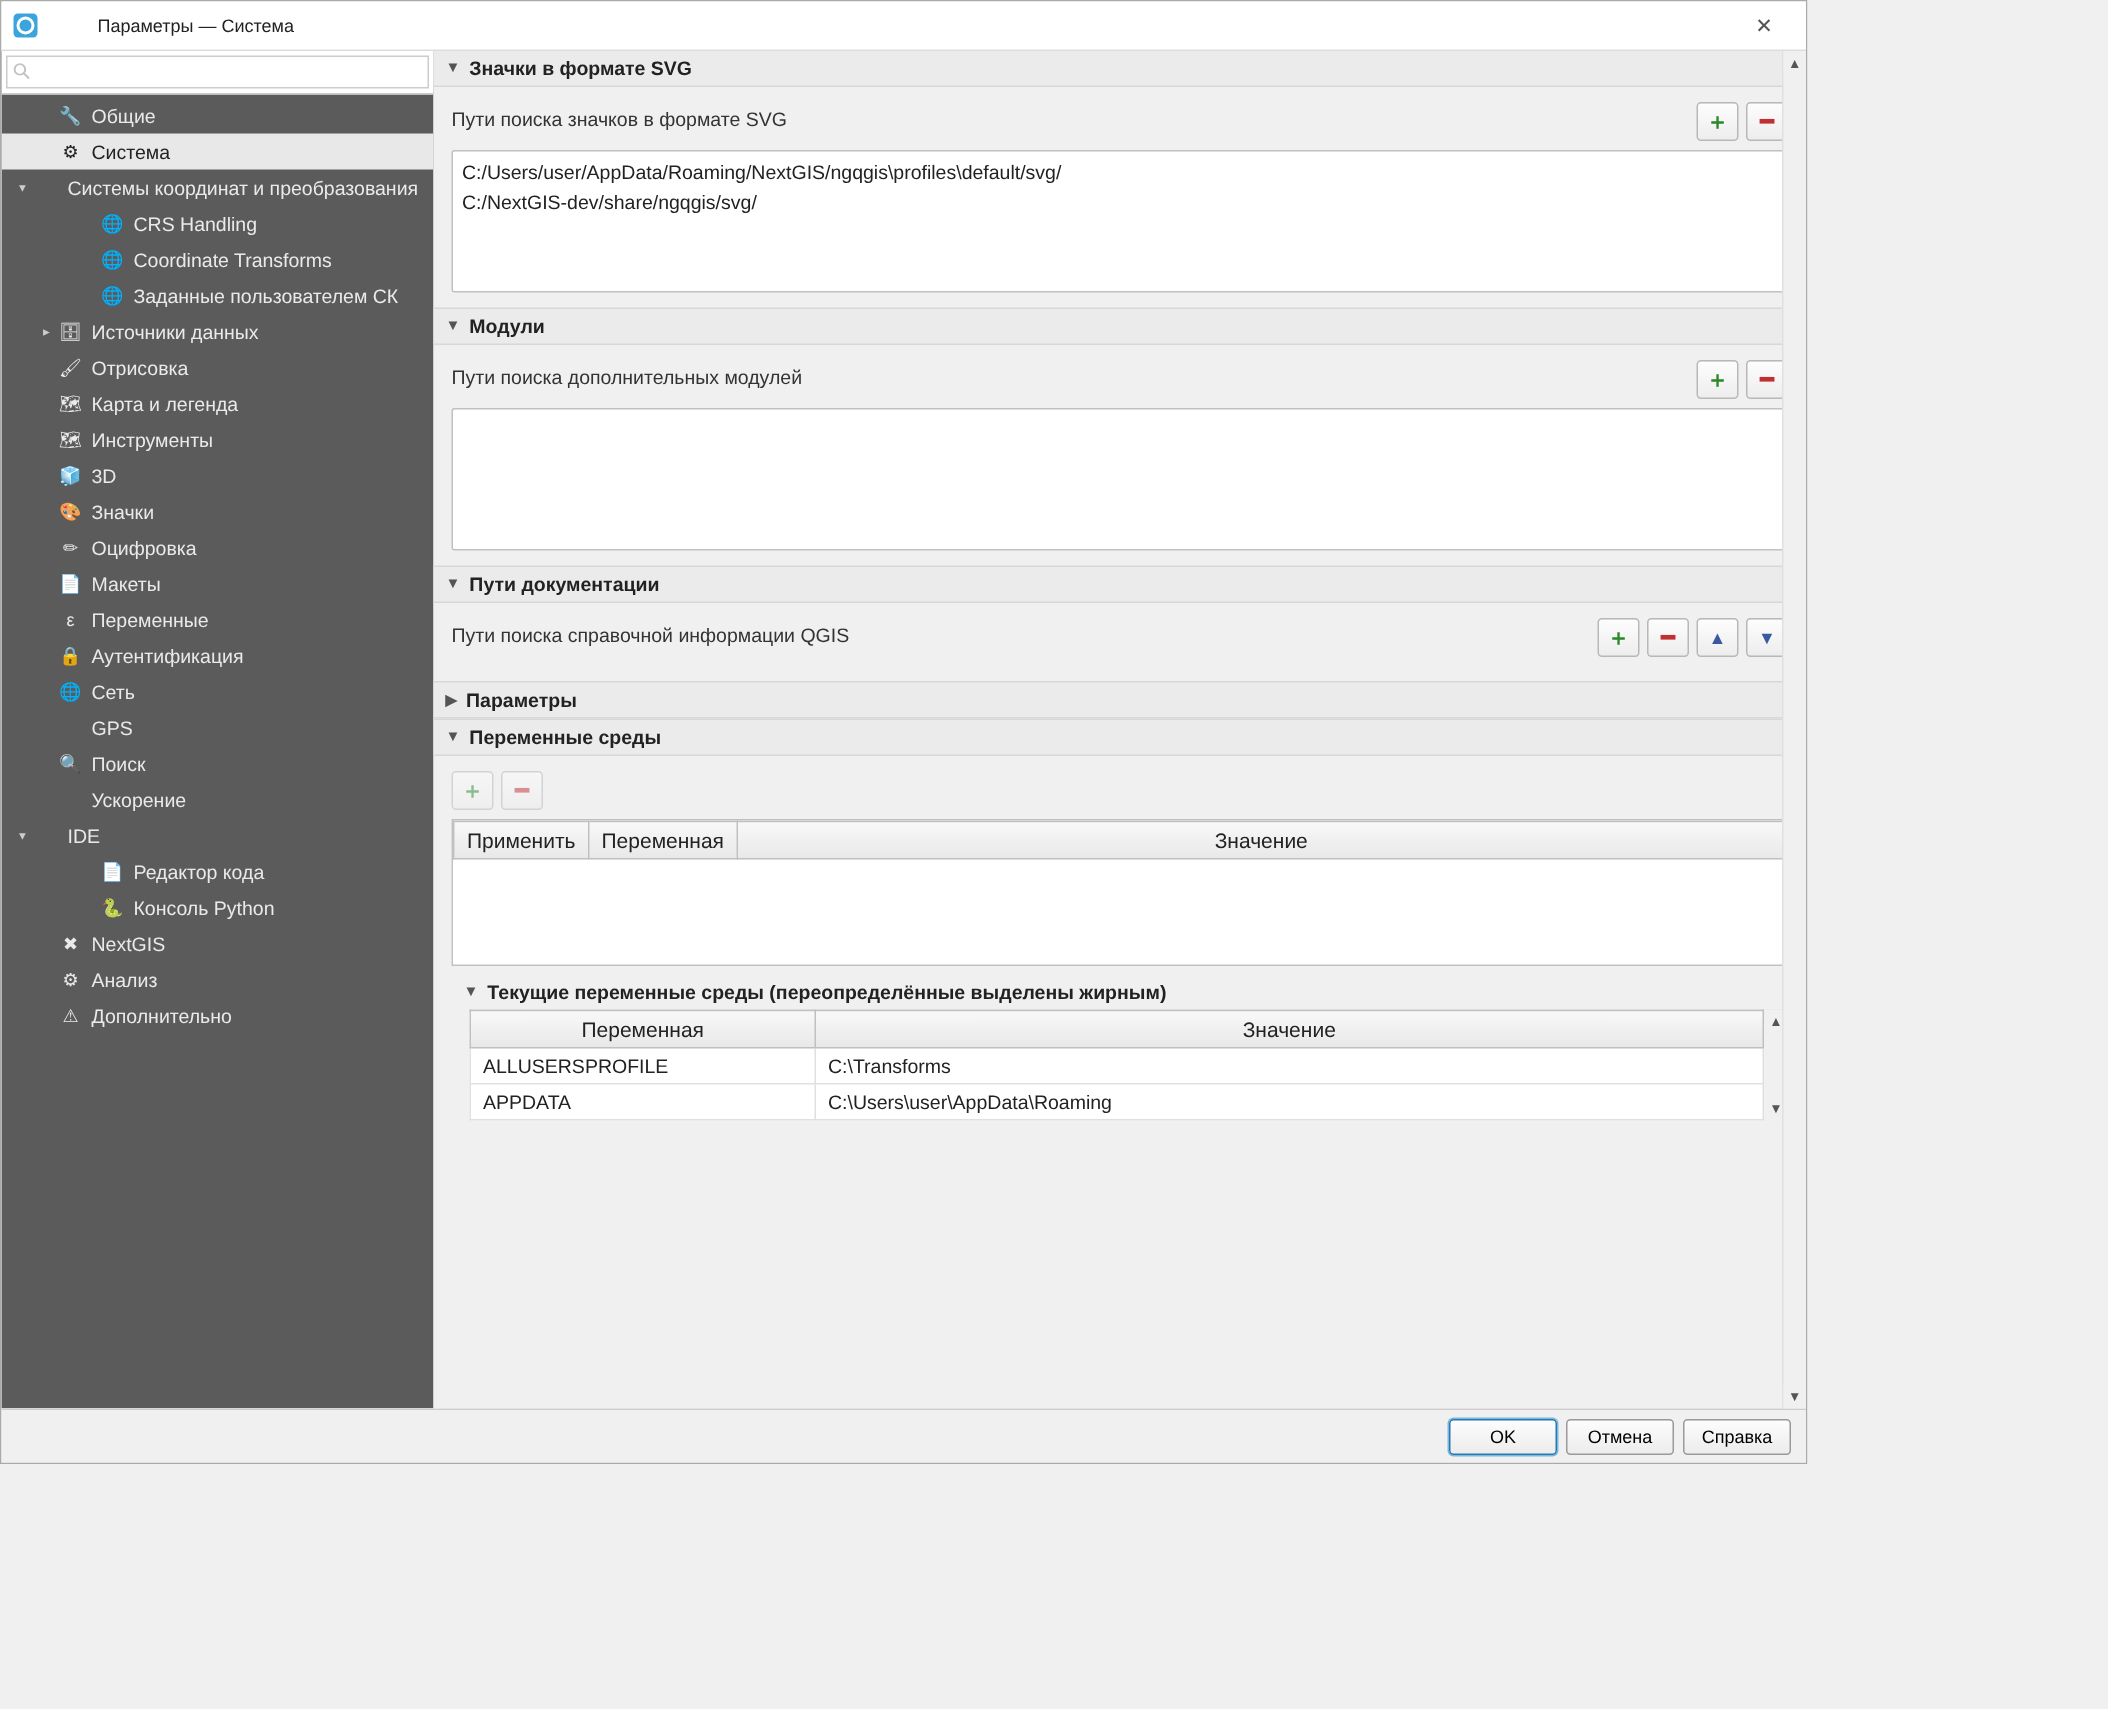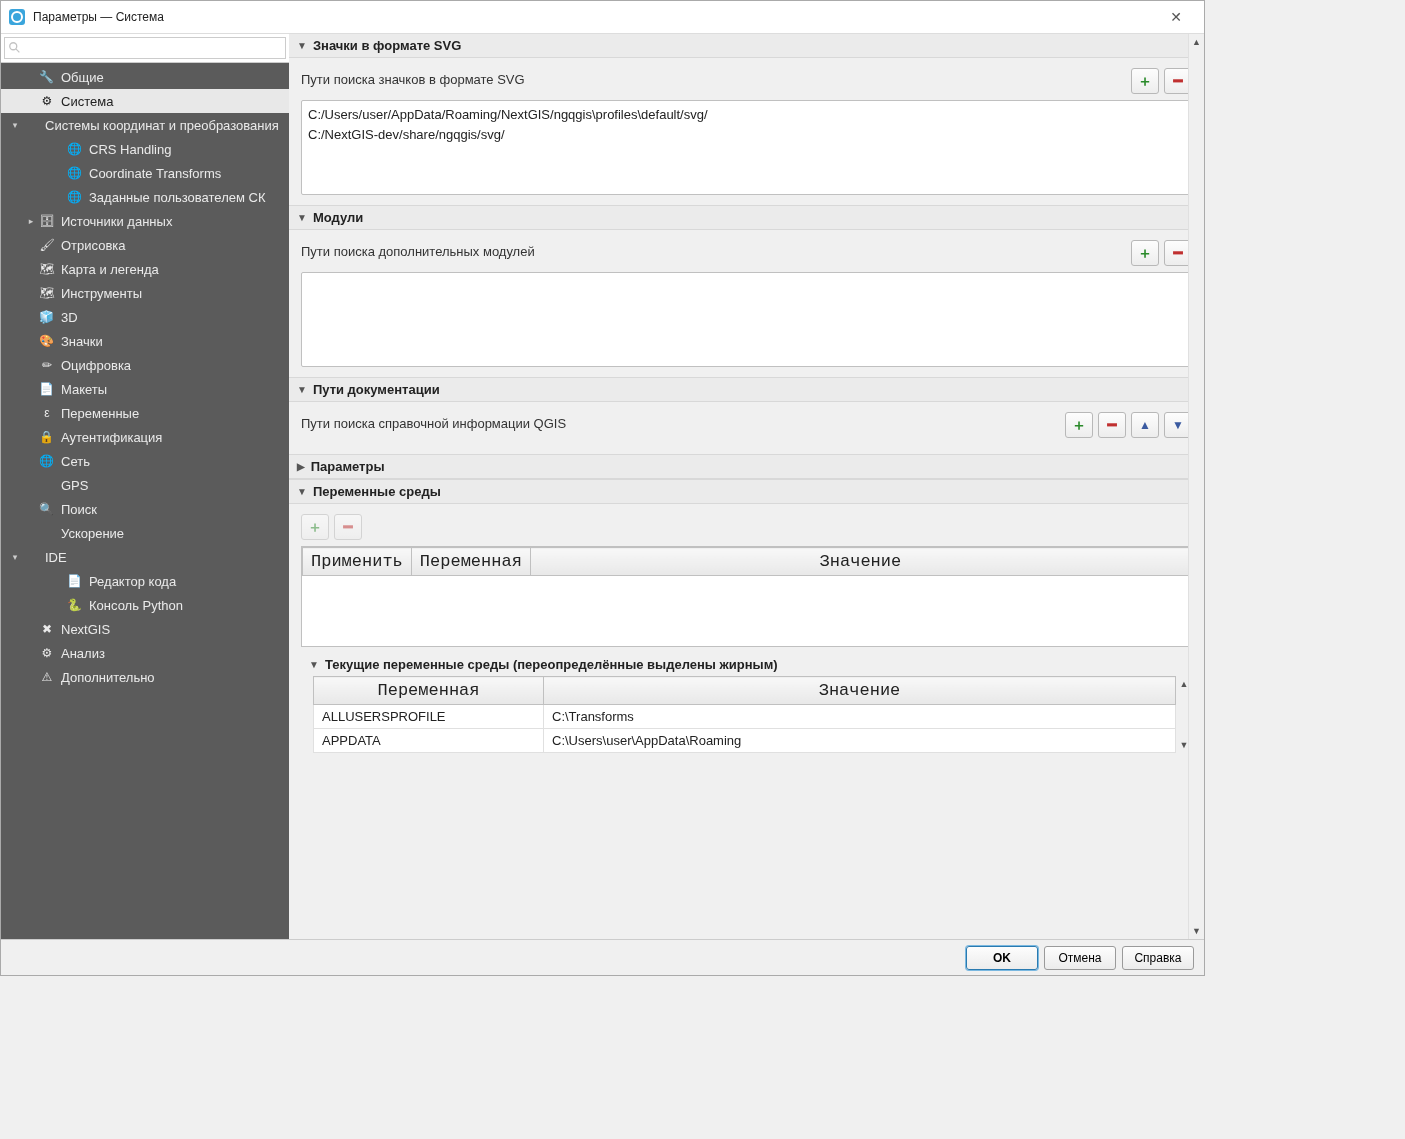--- a/index.html
+++ b/index.html
@@ -20,20 +20,21 @@
   display: flex;
   flex-direction: column;
 }
 .titlebar {
   height: 30px;
   background: #fff;
   display: flex;
   align-items: center;
   padding: 16px 8px;
   border-bottom: 1px solid #ddd;
+  gap: 32px;
 }
 .titlebar .app-icon {
   width: 16px;
   height: 16px;
   background: #3aa5dc;
   border-radius: 3px;
   margin-right: 8px;
   position: relative;
 }
 .titlebar .app-icon::before {
@@ -200,23 +201,22 @@
   width: 100%;
   border: 1px solid #c0c0c0;
   border-collapse: collapse;
   background: #fff;
 }
 .table th {
   background: linear-gradient(#f8f8f8, #e8e8e8);
   border: 1px solid #c0c0c0;
   padding: 4px 8px;
   font-weight: normal;
-  font-size: 17px;
+  font-size: 14px;
   text-align: center;
-  font-family: Liberation Mono, monospace;
 }
 .table td {
   border: 1px solid #e0e0e0;
   padding: 4px 8px;
   font-size: 13px;
   text-align: left;
 }
 .table-container {
   border: 1px solid #c0c0c0;
   background: #fff;
@@ -244,21 +244,21 @@
 .btn {
   min-width: 72px;
   height: 24px;
   border: 1px solid #9a9a9a;
   border-radius: 3px;
   background: linear-gradient(#fdfdfd, #ececec);
   font-size: 12px;
   cursor: pointer;
   padding: 0 10px;
 }
-.btn.primary { border-color: #2a7ab0; box-shadow: 0 0 0 1px #7ab8e0; font-weight: bold; }
+.btn.primary { border-color: #2a7ab0; box-shadow: 0 0 0 1px #7ab8e0; }
 .scroll-rail {
   position: absolute;
   right: 0;
   top: 0;
   bottom: 0;
   width: 16px;
   background: #f0f0f0;
   border-left: 1px solid #e0e0e0;
   display: flex;
   flex-direction: column;

